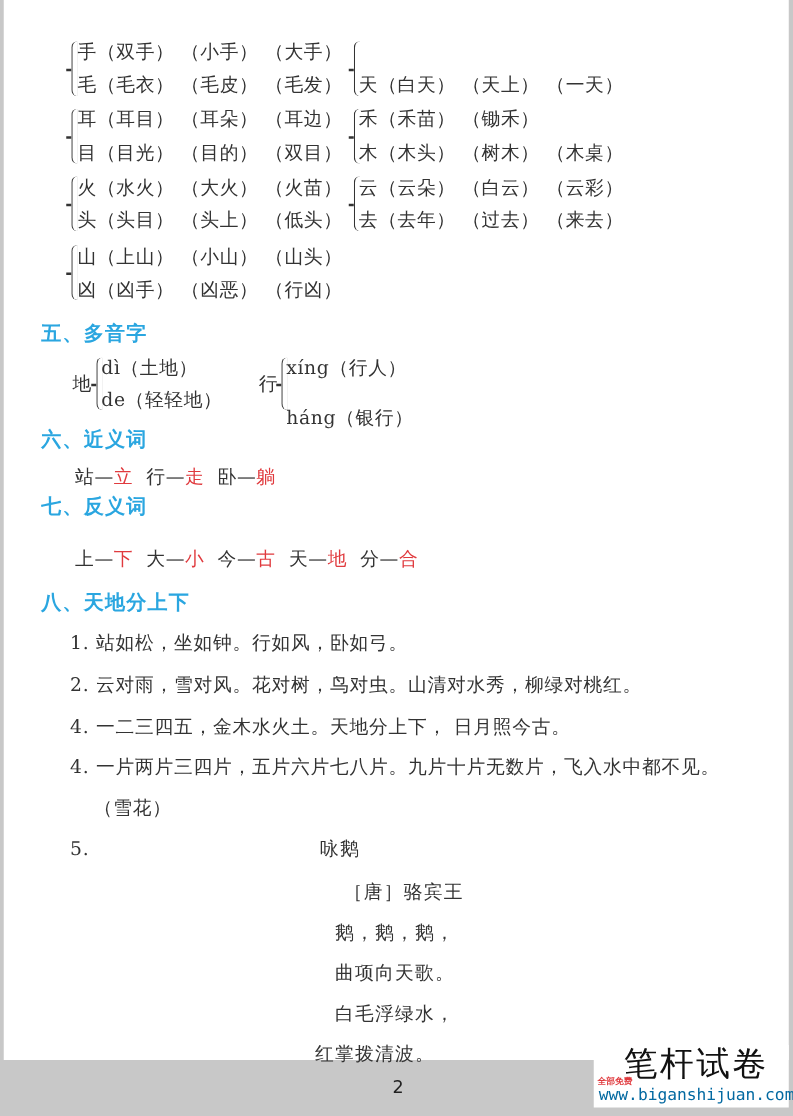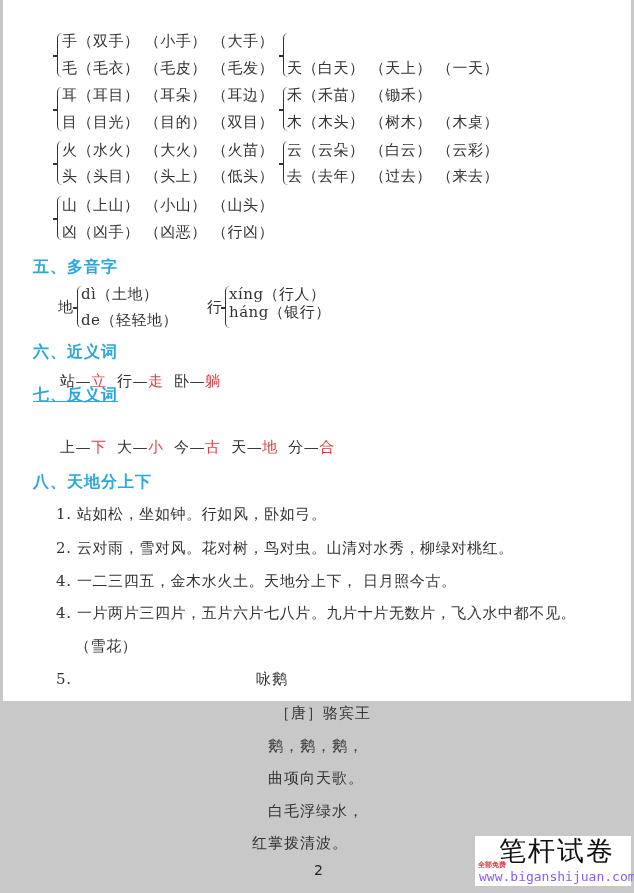--- a/index.html
+++ b/index.html
@@ -3,21 +3,21 @@
 <meta charset="utf-8">
 <style>
   html, body { margin: 0; padding: 0; }
   body {
     width: 634px; height: 893px; overflow: hidden;
     background: #c8c8c8;
     font-family: "DejaVu Serif", "Liberation Serif", serif;
     color: #333;
   }
   .page {
-    position: absolute; left: 3px; top: 0; width: 628px; height: 701px;
+    position: absolute; left: 3px; top: 0; width: 628px; height: 848px;
     background: #fff;
   }
   .abs { position: absolute; white-space: nowrap; }
   .row { font-size: 15px; line-height: 20px; letter-spacing: 0.5px; }
   .brace {
     position: absolute; width: 4px; border-left: 1.5px solid #333;
     border-top-left-radius: 5px; border-bottom-left-radius: 5px;
   }
   .brace::after {
     content: ""; position: absolute; left: -5px; top: 50%;
@@ -25,21 +25,21 @@
   }
   .h {
     font-family: "DejaVu Sans", "Liberation Sans", sans-serif;
     font-weight: bold; color: #2aa6e0; font-size: 16px; letter-spacing: 1px;
   }
   .red { color: #e03a3e; }
   .sent { font-size: 15px; letter-spacing: 0.6px; }
   .poem { font-size: 15px; letter-spacing: 1px; text-align: center; }
   .pagenum { font-family: "DejaVu Sans", sans-serif; font-size: 14px; color: #222; }
   .logo-main { font-family: "DejaVu Sans", sans-serif; font-size: 27px; color: #111; letter-spacing: 2px; }
-  .logo-url { font-family: "DejaVu Sans Mono", "Liberation Mono", monospace; font-size: 13px; color: #8b5cf6; }
+  .logo-url { font-family: "DejaVu Sans Mono", "Liberation Mono", monospace; font-size: 13px; color: #0369a1; }
   .logo-tag { font-family: "DejaVu Sans", sans-serif; font-size: 7px; color: #e03a3e; font-weight: bold; }
 </style>
 </head>
 <body>
 
 <div class="page">
 
   <div class="brace" style="left:54px;top:33px;height:44px;"></div>
   <div class="abs row" style="left:59px;top:31px;">
     <span>手</span><span>（双手）</span>&nbsp;<span>（小手）</span>&nbsp;<span>（大手）</span>
@@ -94,30 +94,30 @@
   </div>
 
   <div class="abs h" style="left:30px;top:257px;">五、多音字</div>
   <div class="abs row" style="left:55px;top:297px;">地</div>
   <div class="brace" style="left:74px;top:286px;height:42px;"></div>
   <div class="abs row" style="left:78px;top:284px;">dì（土地）</div>
   <div class="abs row" style="left:78px;top:310px;">de（轻轻地）</div>
   <div class="abs row" style="left:204px;top:297px;">行</div>
   <div class="brace" style="left:222px;top:286px;height:42px;"></div>
   <div class="abs row" style="left:226px;top:284px;">xíng（行人）</div>
-  <div class="abs row" style="left:226px;top:302px;">háng（银行）</div>
+  <div class="abs row" style="left:226px;top:324px;">háng（银行）</div>
 
   <div class="abs h" style="left:30px;top:342px;">六、近义词</div>
   <div class="abs row" style="left:57px;top:371px;">
     <span>站</span><span>—</span><span class="red">立</span>&nbsp;
     <span>行</span><span>—</span><span class="red">走</span>&nbsp;
     <span>卧</span><span>—</span><span class="red">躺</span>
   </div>
 
-  <div class="abs h" style="left:30px;top:385px;text-decoration:underline;">七、反义词</div>
+  <div class="abs h" style="left:30px;top:395px;">七、反义词</div>
   <div class="abs row" style="left:57px;top:437px;">
     <span>上</span><span>—</span><span class="red">下</span>&nbsp;
     <span>大</span><span>—</span><span class="red">小</span>&nbsp;
     <span>今</span><span>—</span><span class="red">古</span>&nbsp;
     <span>天</span><span>—</span><span class="red">地</span>&nbsp;
     <span>分</span><span>—</span><span class="red">合</span>
   </div>
 
   <div class="abs h" style="left:30px;top:472px;">八、天地分上下</div>
   <div class="abs sent" style="left:53px;top:505px;">1. 站如松，坐如钟。行如风，卧如弓。</div>

